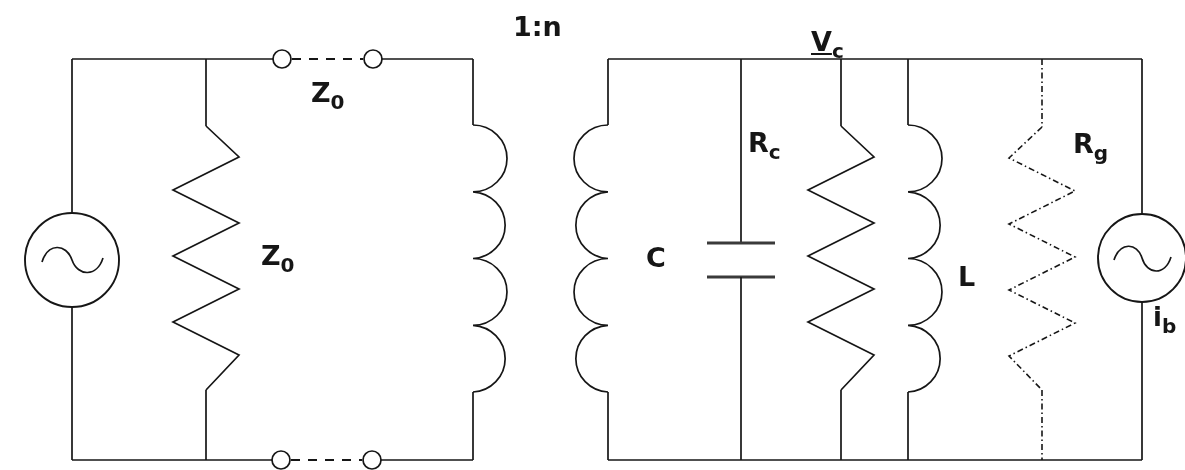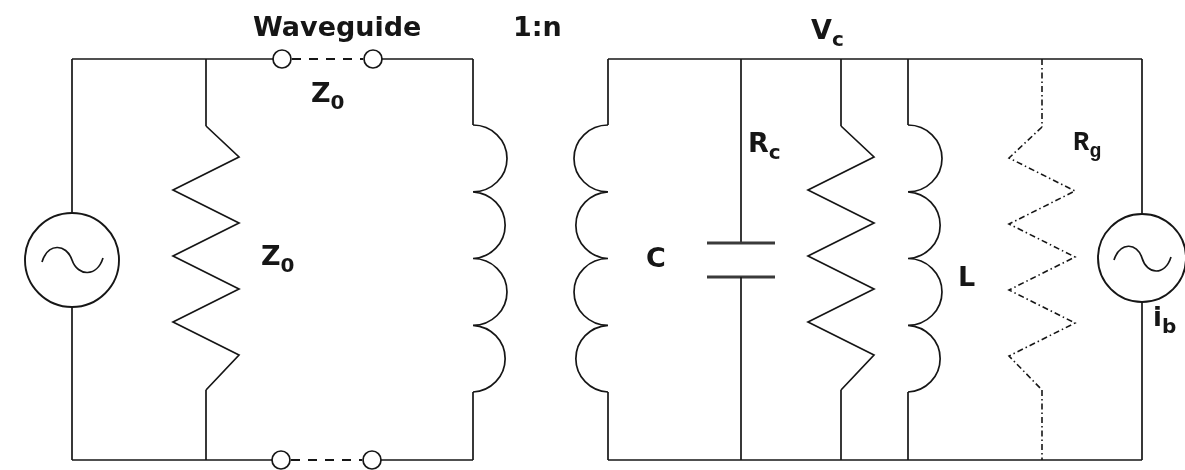--- a/index.html
+++ b/index.html
@@ -160,53 +160,50 @@
     </g>
 
     <g>
       <path class="wire" d="M1142 59 V214"></path>
       <circle class="source-circle" cx="1142" cy="258" r="44"></circle>
       <path class="wire" d="M1114 260 C 1120 242, 1137 242, 1142 258 C 1147 275, 1165 276, 1171 257"></path>
       <path class="wire" d="M1142 302 V460"></path>
     </g>
   </svg>
 
-  <div class="lbl" style="left:253px; top:13px;">
-    <span>Waveguide</span>
-  </div>
 
   <div class="lbl" style="left:507px; top:13px;margin-left:6px;">
     <span>1:n</span>
   </div>
 
   <div class="lbl" style="left:311px; top:79px;">
     <span>Z</span><span class="sub">0</span>
   </div>
 
   <div class="lbl" style="left:261px; top:242px;">
     <span>Z</span><span class="sub">0</span>
   </div>
 
-  <div class="lbl" style="left:811px; top:16px;">
+  <div class="lbl" style="left:811px; top:28px;text-decoration:underline;">
     <span>V</span><span class="sub">c</span>
   </div>
 
   <div class="lbl" style="left:646px; top:244px;">
     <span>C</span>
   </div>
 
   <div class="lbl" style="left:748px; top:129px;">
     <span>R</span><span class="sub">c</span>
   </div>
 
   <div class="lbl" style="left:958px; top:263px;">
     <span>L</span>
   </div>
 
-  <div class="lbl" style="left:1073px; top:130px;font-family:Liberation Mono, monospace;">
+  <div class="lbl" style="left:1073px; top:130px;">
     <span>R</span><span class="sub">g</span>
   </div>
 
   <div class="lbl small-base" style="left:1153px; top:304px;">
     <span>i</span><span class="sub">b</span>
   </div>
 
 </div>
 
 </body></html>

